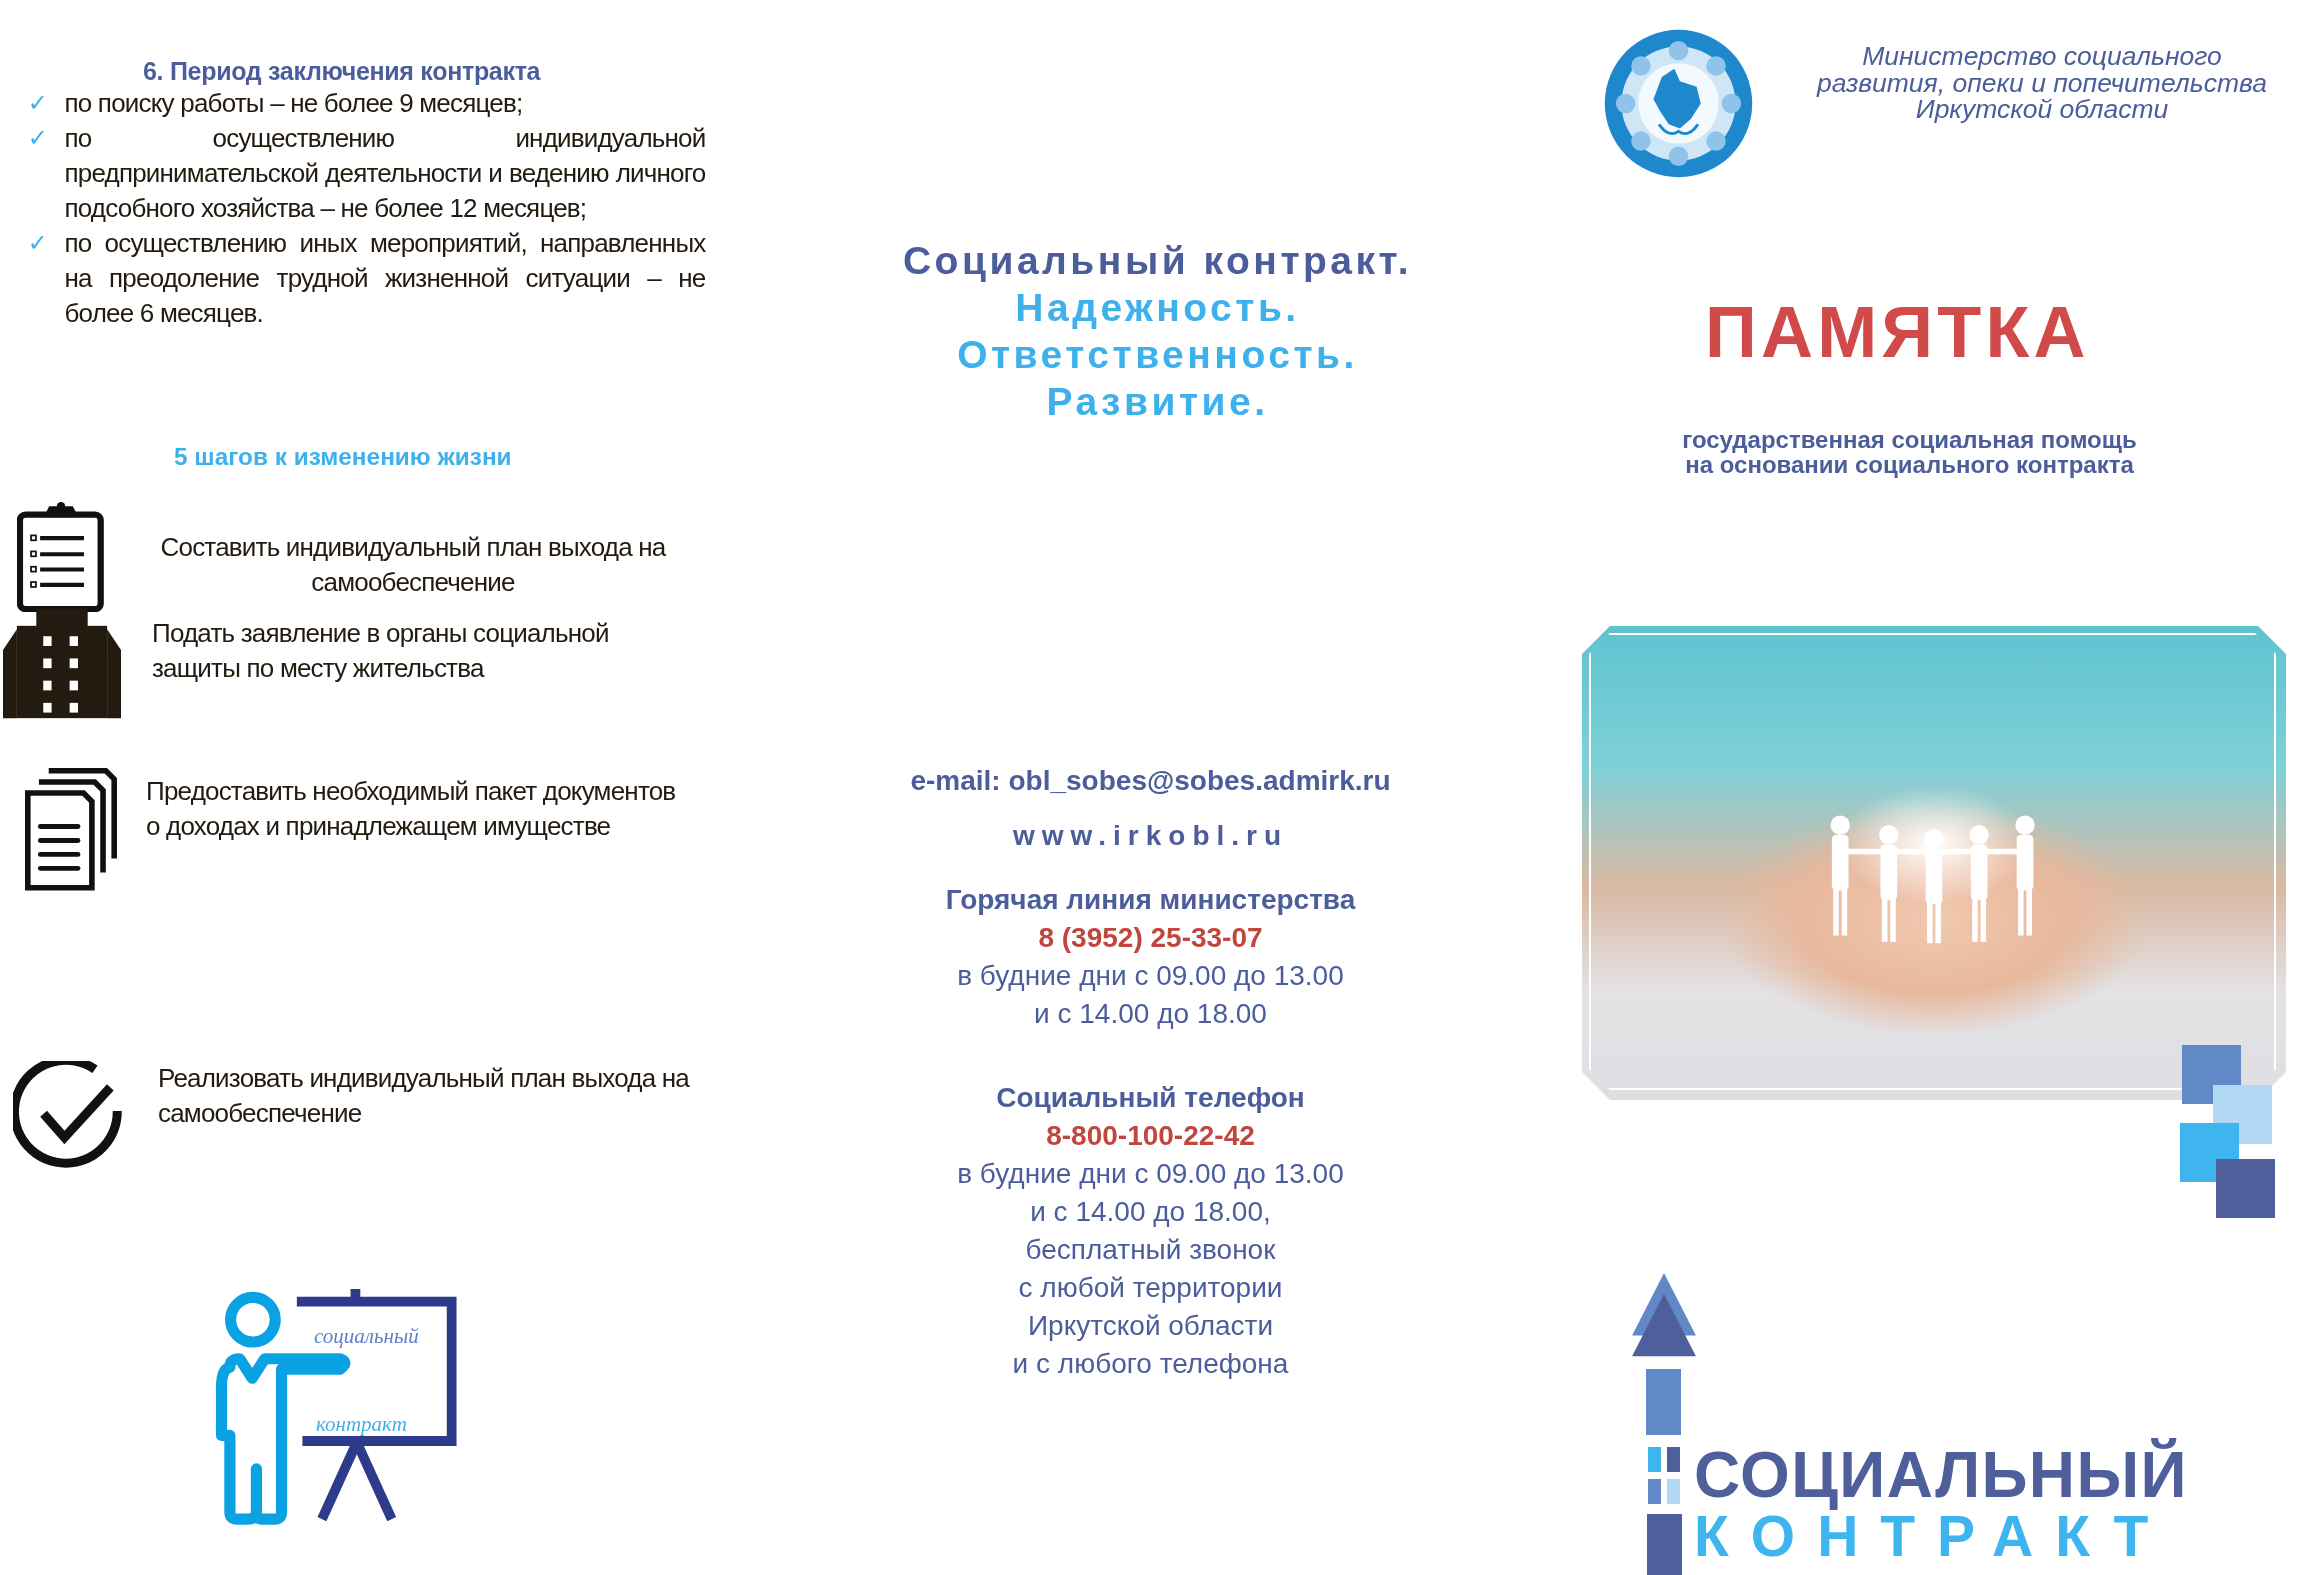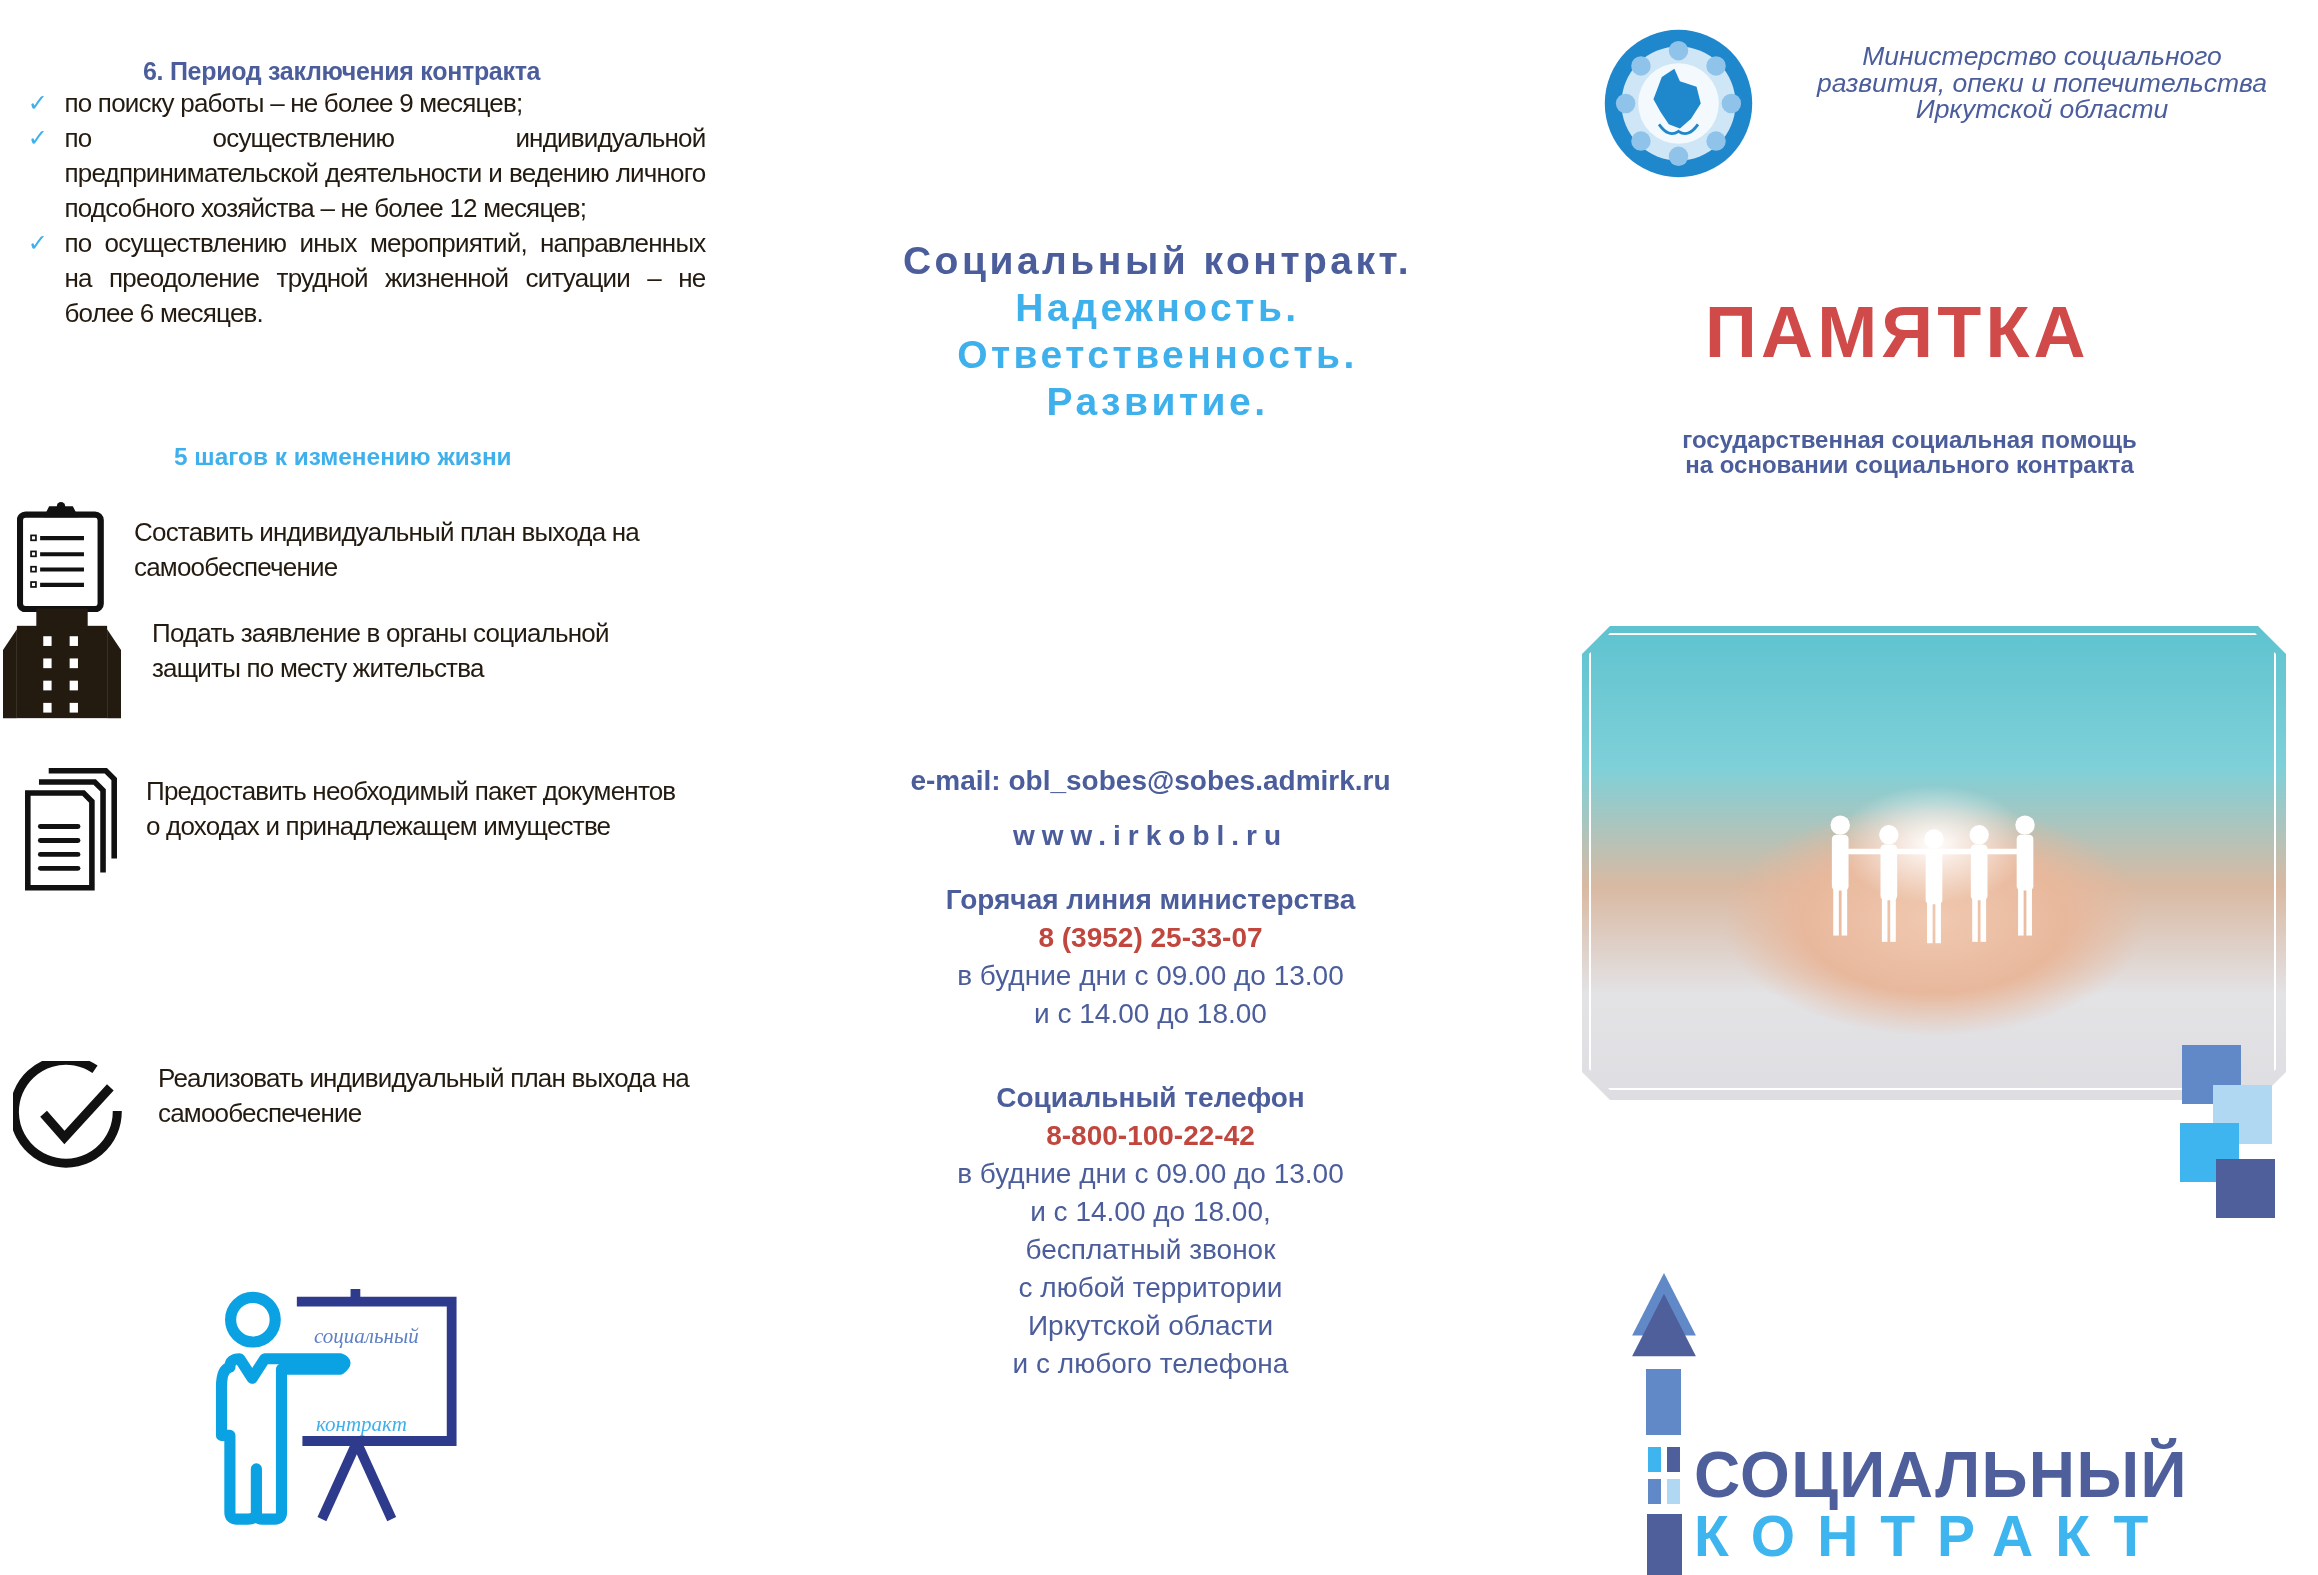--- a/index.html
+++ b/index.html
@@ -70,21 +70,21 @@
         <rect x="20" y="93" width="7" height="7"></rect>
           <rect x="20" y="115" width="7" height="7"></rect>
       </g>
       <g stroke="#111" stroke-width="6">
         <line x1="33" y1="52" x2="96" y2="52"></line>
           <line x1="33" y1="75" x2="96" y2="75"></line>
         <line x1="33" y1="97" x2="96" y2="97"></line>
           <line x1="33" y1="119" x2="96" y2="119"></line>
       </g>
     </svg>
-    <div class="abs step-text" style="left:134px;top:16px;width:558px;">Составить индивидуальный план выхода на самообеспечение</div>
+    <div class="abs step-text" style="left:134px;top:31px;width:558px;text-align:center;">Составить индивидуальный план выхода на самообеспечение</div>
   </div>
 
   <div class="abs" style="left:0;top:608px;width:732px;height:118px;">
     <svg class="abs" style="left:2.8px;top:0;" width="118" height="112" viewBox="0 0 170 160">
       <polygon points="0,60 20,30 20,158 0,158" fill="#231a10"></polygon>
       <polygon points="150,30 170,60 170,158 150,158" fill="#231a10"></polygon>
       <rect x="20" y="25" width="130" height="133" fill="#231a10"></rect>
       <rect x="48" y="0" width="74" height="30" fill="#231a10"></rect>
       <g fill="#fff">
         <rect x="58" y="40" width="12" height="14"></rect>

